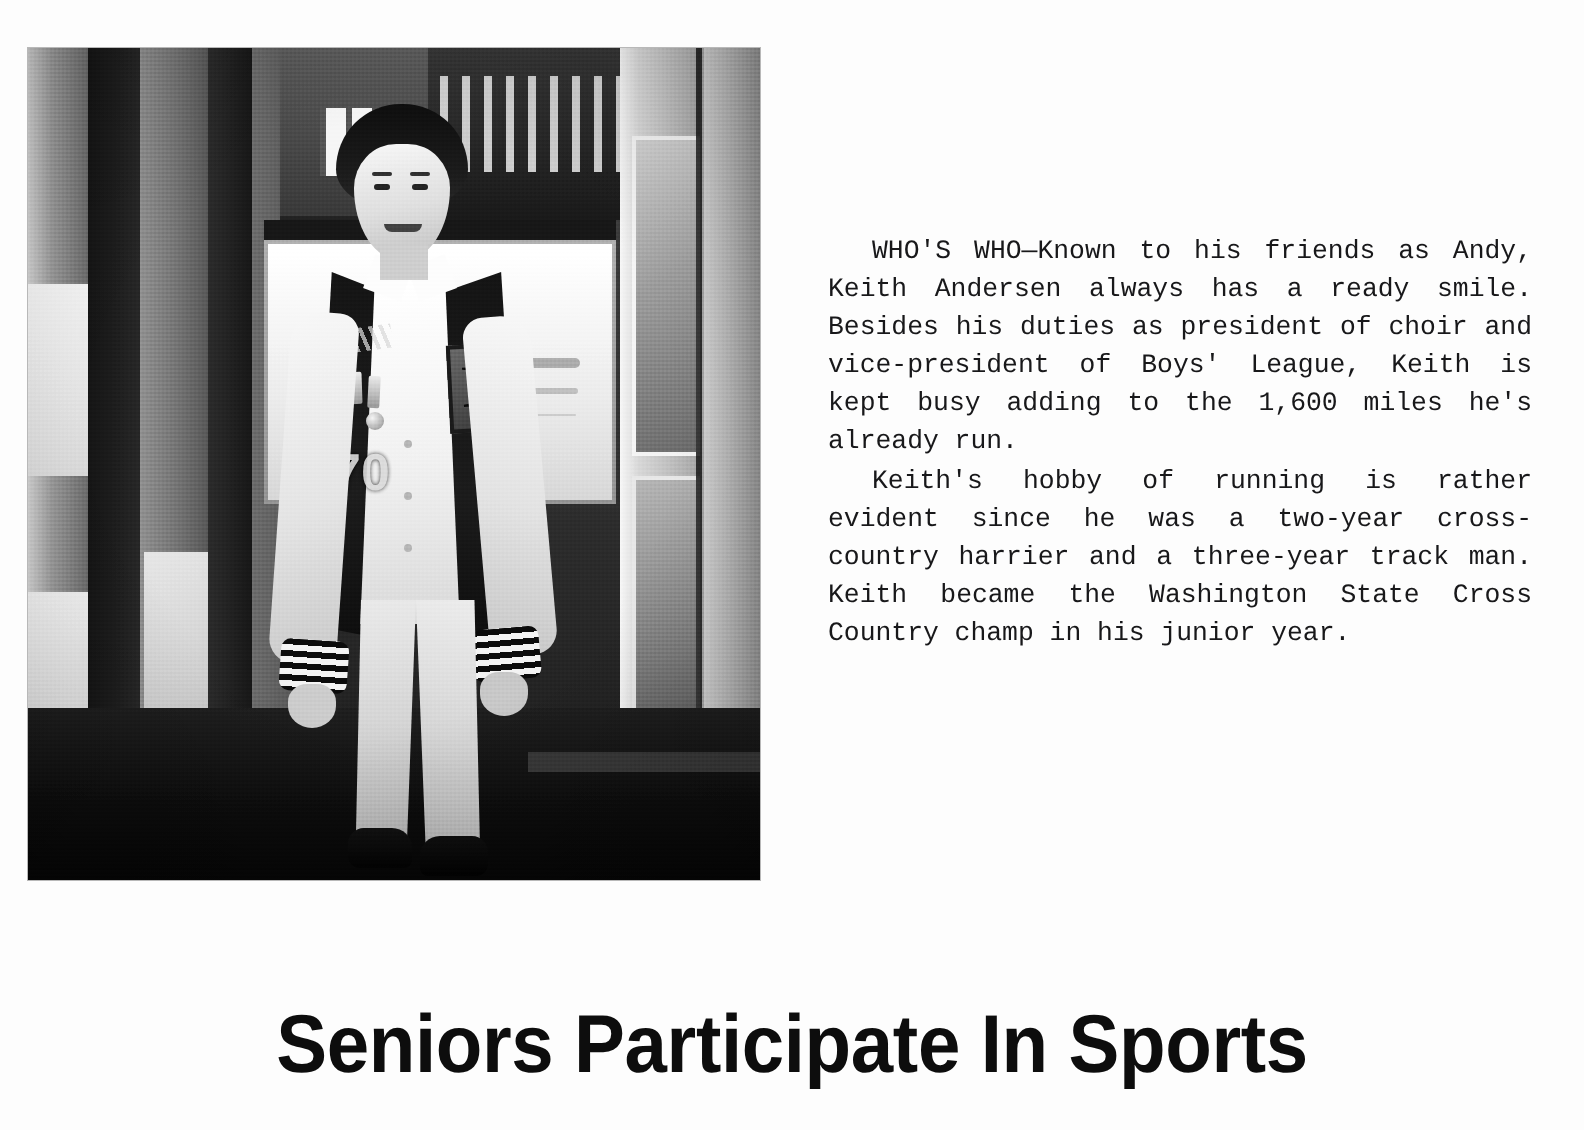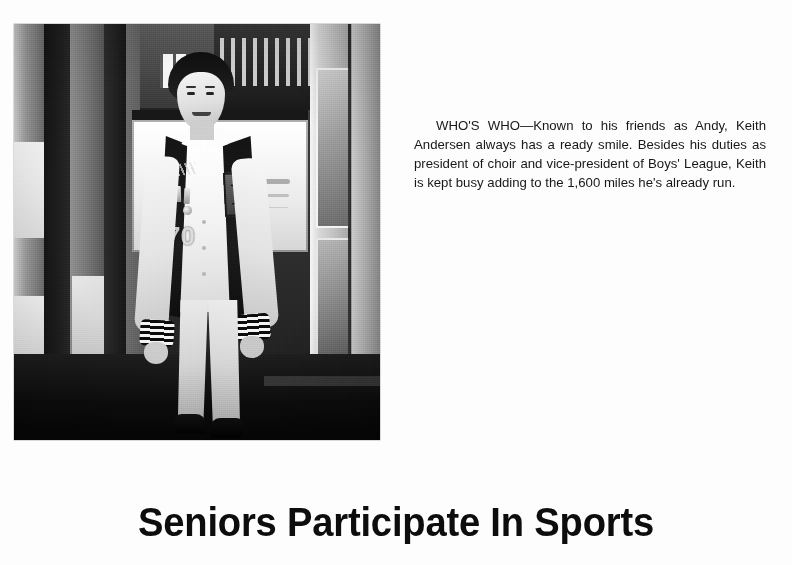--- a/index.html
+++ b/index.html
@@ -316,21 +316,21 @@
     background:linear-gradient(180deg,#181512 0%,#0b0908 100%);
     border-radius: 10px 8px 6px 4px;
   }
 
   
   .article {
     position: absolute;
     left: 414px;
     top: 116px;
     width: 352px;
-    font-family: Liberation Sans, sans-serif;
+    font-family: Liberation Mono, monospace;
     font-size: 13.2px;
     line-height: 19.1px;
     color: #18181a;
     text-align: justify;
     text-justify: inter-word;
   }
   .article p { margin: 0; text-indent: 22px; }
   .article p + p { margin-top: 0; }
 
   
@@ -427,17 +427,18 @@
         <div class="neck"></div>
       </div>
 
       <div class="vignette"></div>
       <div class="grain"></div>
     </div>
   </div>
 
   <div class="article">
     <p>WHO'S WHO—Known to his friends as Andy, Keith Andersen always has a ready smile. Besides his duties as president of choir and vice-president of Boys' League, Keith is kept busy adding to the 1,600 miles he's already run.</p>
+    <p>Keith's hobby of running is rather evident since he was a two-year cross-country harrier and a three-year track man. Keith became the Washington State Cross Country champ in his junior year.</p>
   </div>
 
   <div class="headline">Seniors Participate In Sports</div>
 
 </div>
 
 </body></html>

